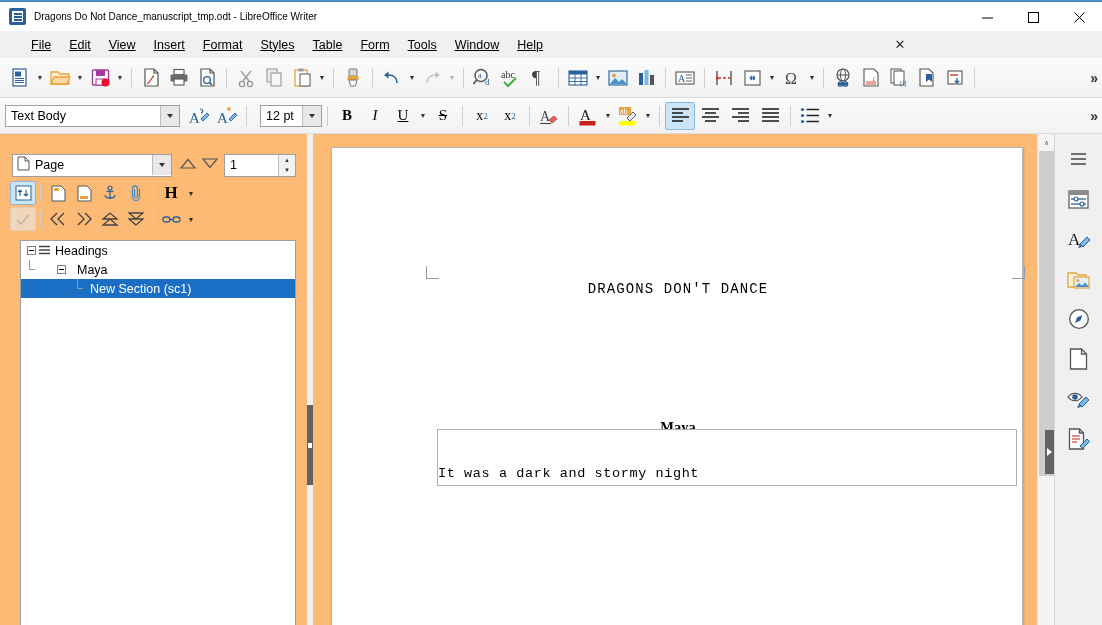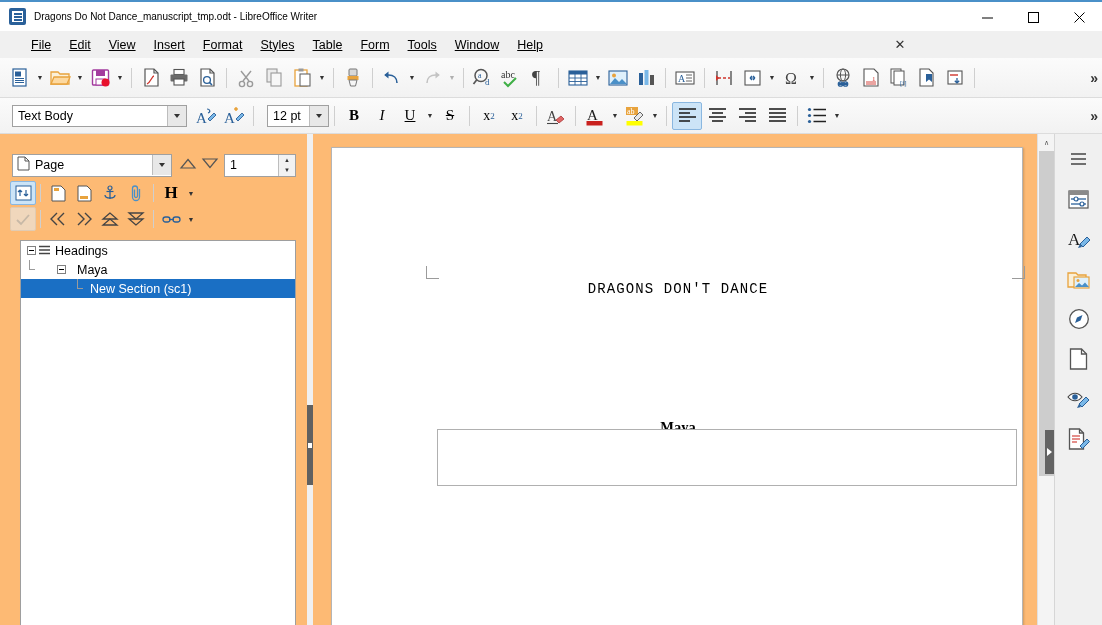--- a/index.html
+++ b/index.html
@@ -52,21 +52,21 @@
   }
 
   
   .toolbar{
     position:absolute;left:0;width:1102px;
     background:linear-gradient(#fbfbfb,#f2f2f2);
     border-bottom:1px solid #dcdcdc;
     display:flex;align-items:center;box-sizing:border-box;
   }
   #toolbar-main{top:58px;height:40px;padding-left:6px;}
-  #toolbar-format{top:98px;height:36px;padding-left:10px;}
+  #toolbar-format{top:98px;height:36px;padding-left:3px;}
   .tb-item{
     display:flex;align-items:center;justify-content:center;
     height:30px;flex:0 0 auto;position:relative;
   }
   .tb-btn{width:28px;}
   .tb-btn.active{background:#cce4f7;border:1px solid #8ab7e0;border-radius:2px;box-sizing:border-box;}
   .tb-arrow{
     width:12px;font-size:7px;color:#333;display:flex;align-items:center;justify-content:center;
   }
   .tb-arrow.dim{color:#b0b0b0;}
@@ -828,20 +828,21 @@
 
   <div class="docarea">
     <div class="page">
       <div class="mark mark-tl"></div>
       <div class="mark mark-tr"></div>
 
       <div class="doc-title">DRAGONS DON'T DANCE</div>
       <div class="doc-heading">Maya</div>
 
       <div class="section-box"></div>
+      <div class="section-text">It was a dark and stormy night</div>
     </div>
   </div>
 
   <div class="vscroll">
     <div class="vs-up">∧</div>
     <div class="vs-thumb"></div>
   </div>
   <div class="sb-handle"></div>
 
   <div class="sidebartabs">

